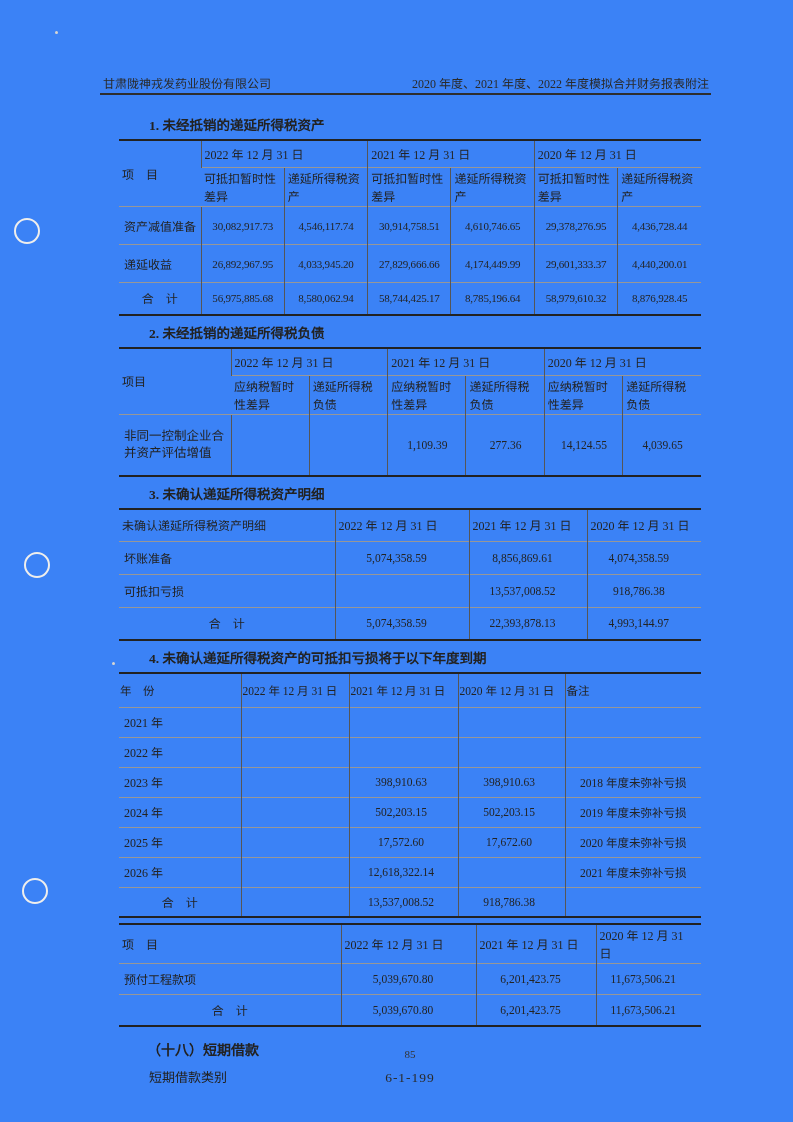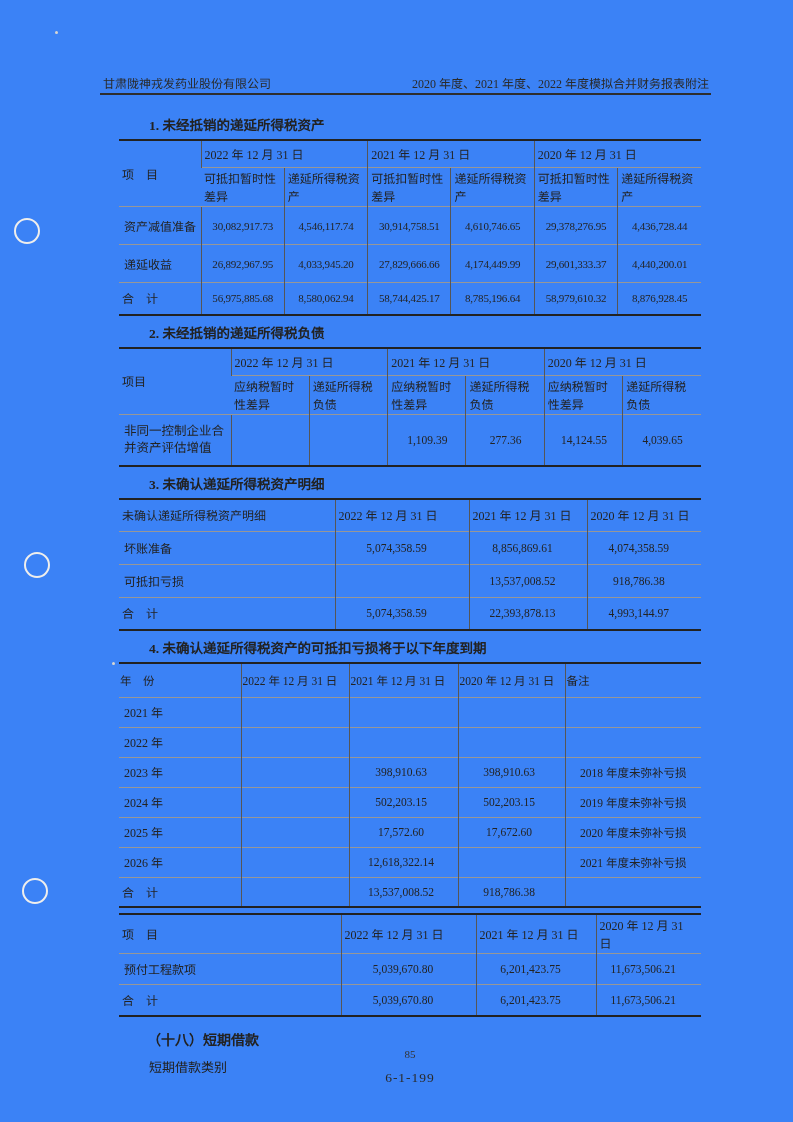--- a/index.html
+++ b/index.html
@@ -16,30 +16,30 @@
   .plain-line{font-size:13px;margin:8px 0 0 30px;color:#222;}
   
   table{width:100%;border-collapse:collapse;table-layout:fixed;margin-top:5px;
         border-top:2.2px solid #222;border-bottom:2.2px solid #222;}
   th,td{font-weight:normal;font-size:12px;vertical-align:middle;padding:1px 3px;
         border-left:1px solid #565656;border-top:1px solid #979797;
         overflow:hidden;color:#232323;}
   tr>*:first-child{border-left:none;}
   th{text-align:left;}
   .lab{text-align:left;padding-left:5px;margin-top:46px;}
-  .ctr{text-align:left;}
+  .ctr{text-align:center;}
   .num{text-align:center;font-size:11.5px;}
   .t1 .num{padding-right:3px;font-size:11px;letter-spacing:-0.2px;}
   .t1 thead tr:first-child th{height:24px;}
   .t1 thead tr:last-child th{height:32px;margin-left:24px;}
   .t1 tbody tr{height:38px;}
   .t1 tbody tr:last-child{height:32px;}
   .t2 thead tr:first-child th{height:24px;}
   .t2 thead tr:last-child th{height:36px;}
-  .t2 tbody tr{height:52px;}
+  .t2 tbody tr{height:62px;}
   .t2 .num{text-align:center;padding-right:2px;}
   .t2 .lab{font-size:12.5px;line-height:1.35;}
   .t3 thead tr{height:32px;}
   .t3 tbody tr{height:33px;}
   .t3 .num{padding-right:14px;}
   .t4 thead tr{height:34px;}
   .t4 tbody tr{height:30px;}
   .t4 .num{padding-right:8px;}
   .t4 th{font-size:11.5px;white-space:nowrap;padding:1px 1px;}
   .t4 .note{text-align:center;font-size:11.5px;white-space:nowrap;}

